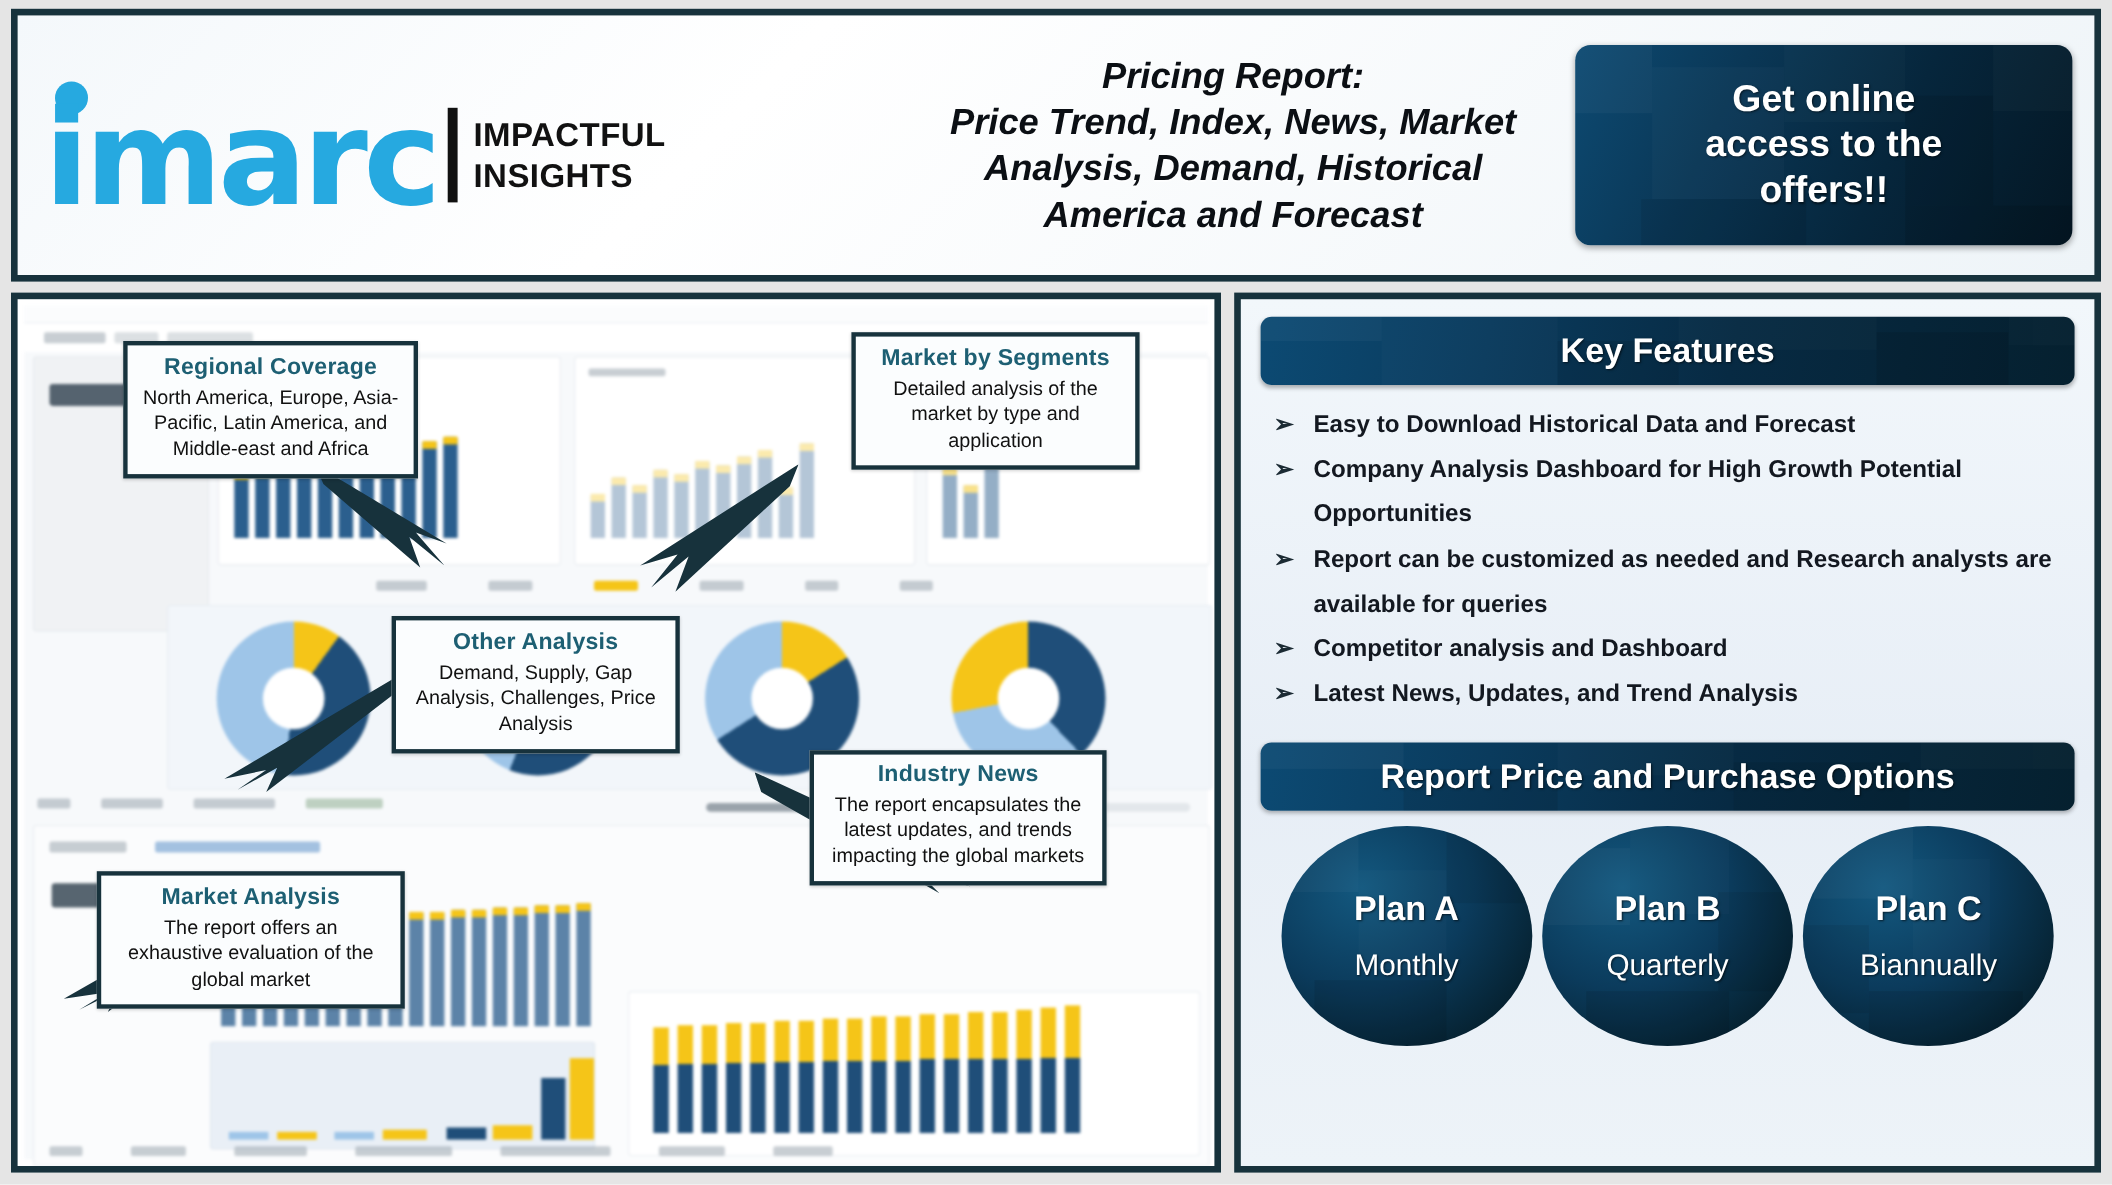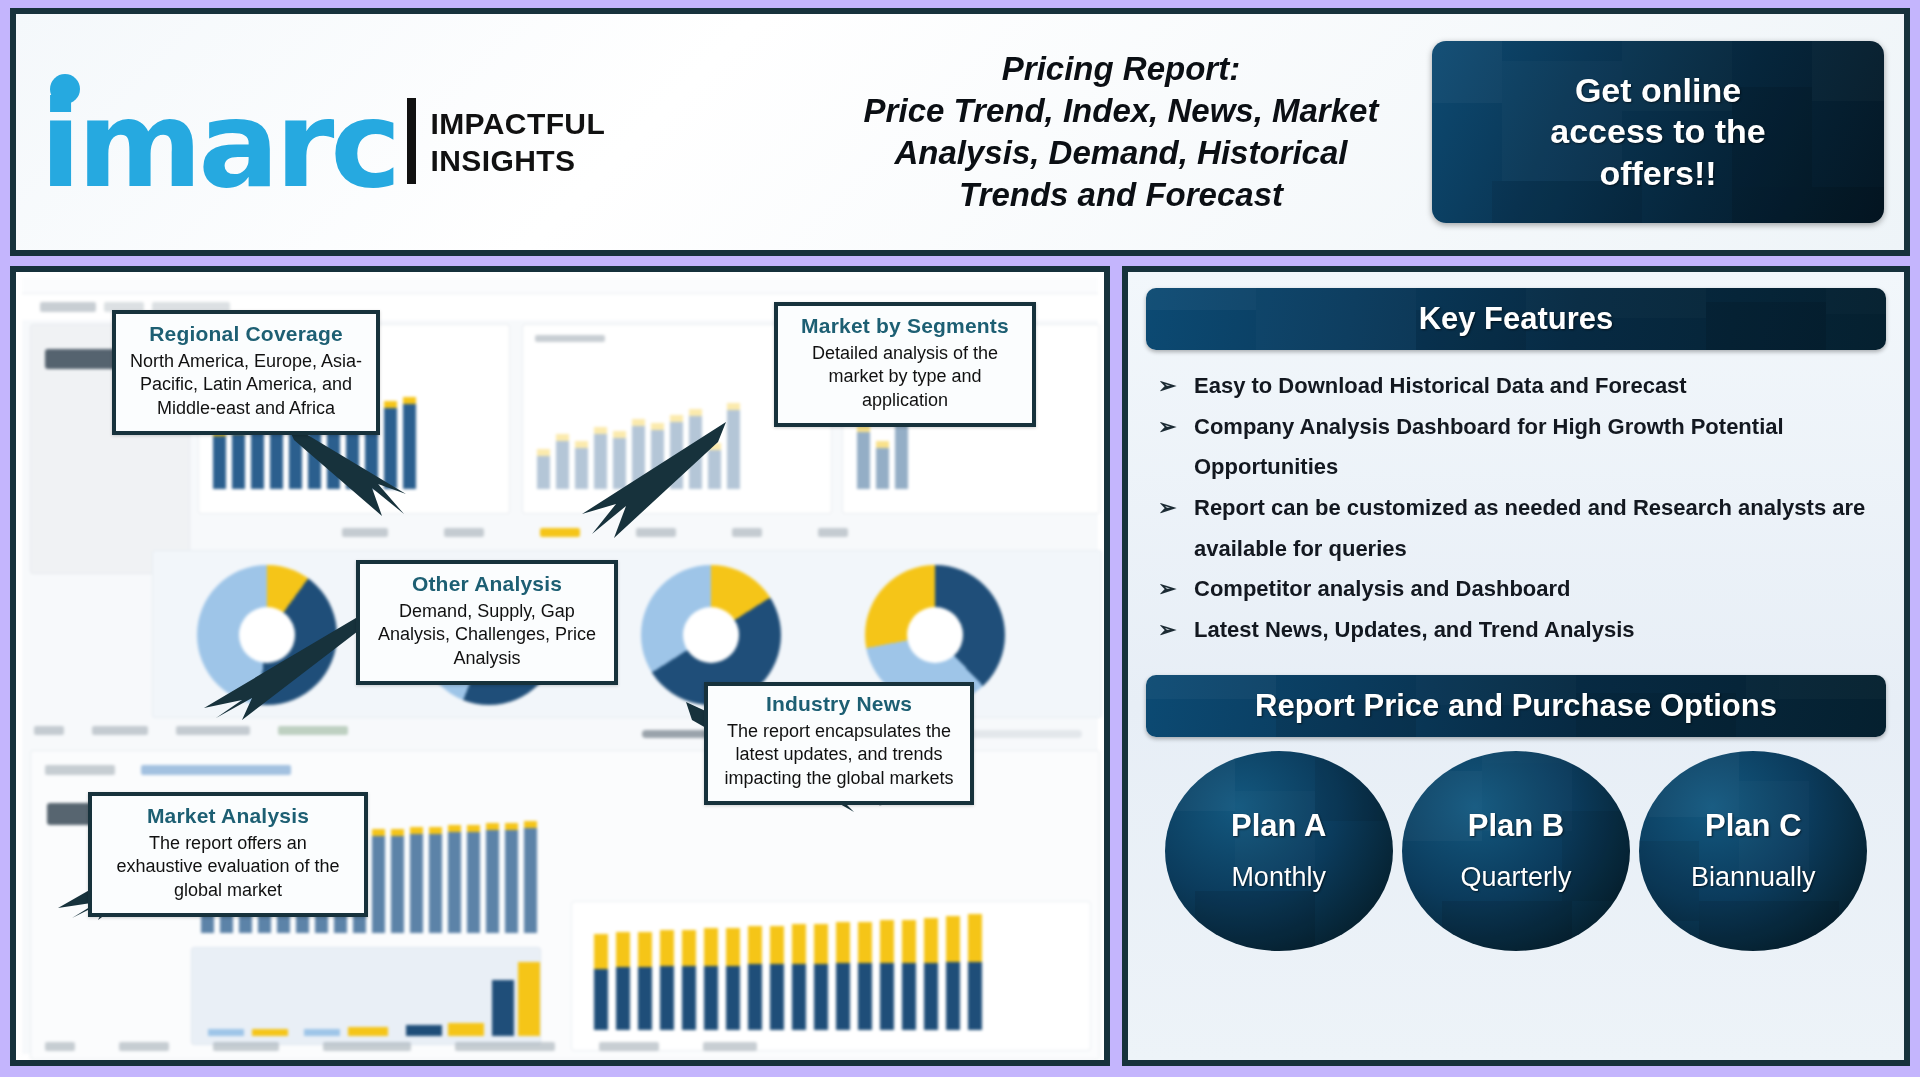--- a/index.html
+++ b/index.html
@@ -4,21 +4,21 @@
 <style>
   * { box-sizing: border-box; margin: 0; padding: 0; }
   html, body {
     width: 1920px; height: 1077px;
     background: #ffffff;
     font-family: "Liberation Sans", sans-serif;
     overflow: hidden;
   }
   .page {
     position: relative; width: 1920px; height: 1077px;
-    background: #c4b5fd; padding: 8px 10px 10px 10px;
+    background: #e5e5e5; padding: 8px 10px 10px 10px;
   }
 
   
   .header-frame {
     position: relative; height: 248px;
     border: 6px solid #17323c;
     background: linear-gradient(135deg,#f4f8fb 0%,#ffffff 35%,#eef4f8 100%);
     display: flex; align-items: center;
     padding: 6px 14px 6px 24px;
   }
@@ -155,21 +155,21 @@
       <div class="logo-tag">
         <div>IMPACTFUL</div>
         <div>INSIGHTS</div>
       </div>
     </div>
 
     <div class="header-title">
       <div>Pricing Report:</div>
       <div>Price Trend, Index, News, Market</div>
       <div>Analysis, Demand, Historical</div>
-      <div>Trends and Forecast</div>
+      <div>America and Forecast</div>
     </div>
 
     <div class="cta-button">
       <div class="tiles">
         <i style="left:0;top:0;width:70px;height:62px;"></i>
         <i style="left:70px;top:20px;width:120px;height:120px;background:rgba(255,255,255,.05);"></i>
         <i style="left:190px;top:0;width:110px;height:70px;background:rgba(255,255,255,.04);"></i>
         <i style="left:300px;top:46px;width:80px;height:100px;background:rgba(0,0,0,.18);"></i>
         <i style="left:380px;top:0;width:72px;height:60px;background:rgba(255,255,255,.05);"></i>
         <i style="left:60px;top:140px;width:150px;height:42px;background:rgba(0,0,0,.15);"></i>
@@ -373,21 +373,21 @@
       <div class="callout" style="left:96px;top:38px;width:268px;">
         <h4>Regional Coverage</h4>
         <p>North America, Europe, Asia-Pacific, Latin America, and Middle-east and Africa</p>
       </div>
 
       <div class="callout" style="left:340px;top:288px;width:262px;">
         <h4>Other Analysis</h4>
         <p>Demand, Supply, Gap Analysis, Challenges, Price Analysis</p>
       </div>
 
-      <div class="callout" style="left:688px;top:410px;width:270px;padding-top:6px;">
+      <div class="callout" style="left:720px;top:410px;width:270px;padding-top:6px;">
         <h4>Industry News</h4>
         <p>The report encapsulates the latest updates, and trends impacting the global markets</p>
       </div>
 
       <div class="callout" style="left:72px;top:520px;width:280px;">
         <h4>Market Analysis</h4>
         <p>The report offers an exhaustive evaluation of the global market</p>
       </div>
     </div>
 

